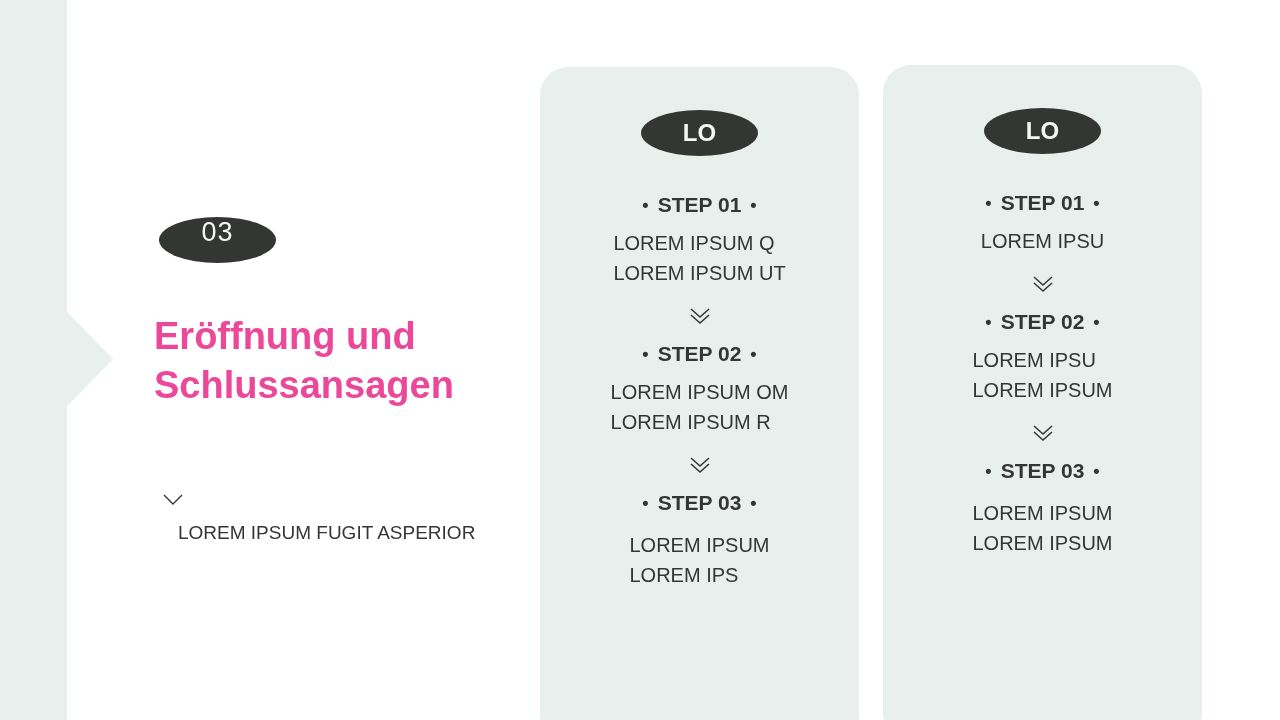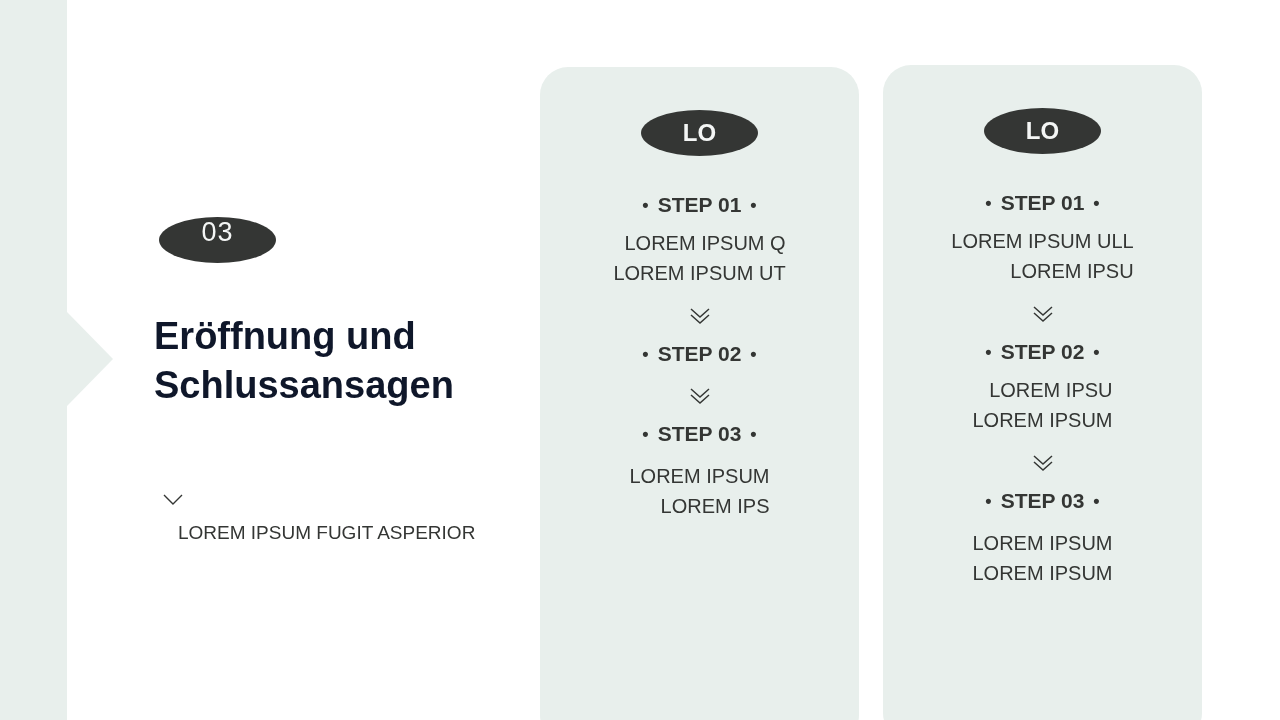--- a/index.html
+++ b/index.html
@@ -21,21 +21,21 @@
     }
     .num-badge {
       position: absolute; left: 159px; top: 217px; width: 117px; height: 46px;
       border-radius: 50%;
       background: #343634; color: #f4f6f5;
       display: flex; align-items: flex-start; justify-content: center;
       font-size: 27px; font-weight: 400; letter-spacing: 1px;
     }
     .page-title {
       position: absolute; left: 154px; top: 312px; width: 360px;
-      font-size: 38px; font-weight: 700; line-height: 49px; color: #0f172a;
+      font-size: 38px; font-weight: 700; line-height: 49px; color: #ec4899;
       margin: 0;
     }
     .chev-down {
       position: absolute; left: 163px; top: 492px; width: 20px; height: 14px;
     }
     .desc {
       position: absolute; left: 178px; top: 519px; width: 340px;
       font-size: 19px; line-height: 27px; color: #343634;
     }
     .card {
@@ -50,21 +50,21 @@
       background: #343634; color: #f4f6f5;
       display: flex; align-items: center; justify-content: center;
       font-size: 24px; font-weight: 700;
     }
     .step-title {
       font-size: 21px; font-weight: 700; color: #343634;
       display: flex; align-items: center; gap: 9px; height: 28px;
     }
     .step-title .dot { font-size: 18px; }
     .step-body {
-      font-size: 20px; line-height: 30px; text-align: right; color: #343634;
+      font-size: 20px; line-height: 30px; text-align: left; color: #343634;
       margin-top: 9px;
     }
     .s1 { margin-top: 35px; }
     .dchev { margin-top: 18px; width: 22px; height: 20px; }
     .s2 { margin-top: 14px; }
     .s3 { margin-top: 14px; }
     .s3body { margin-top: 13px; }
   </style>
 </head>
 <body>
@@ -107,20 +107,24 @@
   <svg class="dchev" viewBox="0 0 22 20">
     <polyline points="2,3 11,11 20,3" fill="none" stroke="#343634" stroke-width="1.5"></polyline>
     <polyline points="2,9 11,17 20,9" fill="none" stroke="#343634" stroke-width="1.5"></polyline>
   </svg>
 
   <div class="step-title s2">
     <span class="dot">•</span>
     <span>STEP 02</span>
     <span class="dot">•</span>
   </div>
+  <div class="step-body">
+    <div>LOREM IPSUM OM</div>
+    <div>LOREM IPSUM R</div>
+  </div>
 
   <svg class="dchev" viewBox="0 0 22 20">
     <polyline points="2,3 11,11 20,3" fill="none" stroke="#343634" stroke-width="1.5"></polyline>
     <polyline points="2,9 11,17 20,9" fill="none" stroke="#343634" stroke-width="1.5"></polyline>
   </svg>
 
   <div class="step-title s3">
     <span class="dot">•</span>
     <span>STEP 03</span>
     <span class="dot">•</span>
@@ -135,21 +139,20 @@
   <div class="card-badge">
     <span>LO</span>
   </div>
 
   <div class="step-title s1">
     <span class="dot">•</span>
     <span>STEP 01</span>
     <span class="dot">•</span>
   </div>
   <div class="step-body">
-    <div>LOREM IPSUM ULL</div>
     <div>LOREM IPSU</div>
   </div>
 
   <svg class="dchev" viewBox="0 0 22 20">
     <polyline points="2,3 11,11 20,3" fill="none" stroke="#343634" stroke-width="1.5"></polyline>
     <polyline points="2,9 11,17 20,9" fill="none" stroke="#343634" stroke-width="1.5"></polyline>
   </svg>
 
   <div class="step-title s2">
     <span class="dot">•</span>

